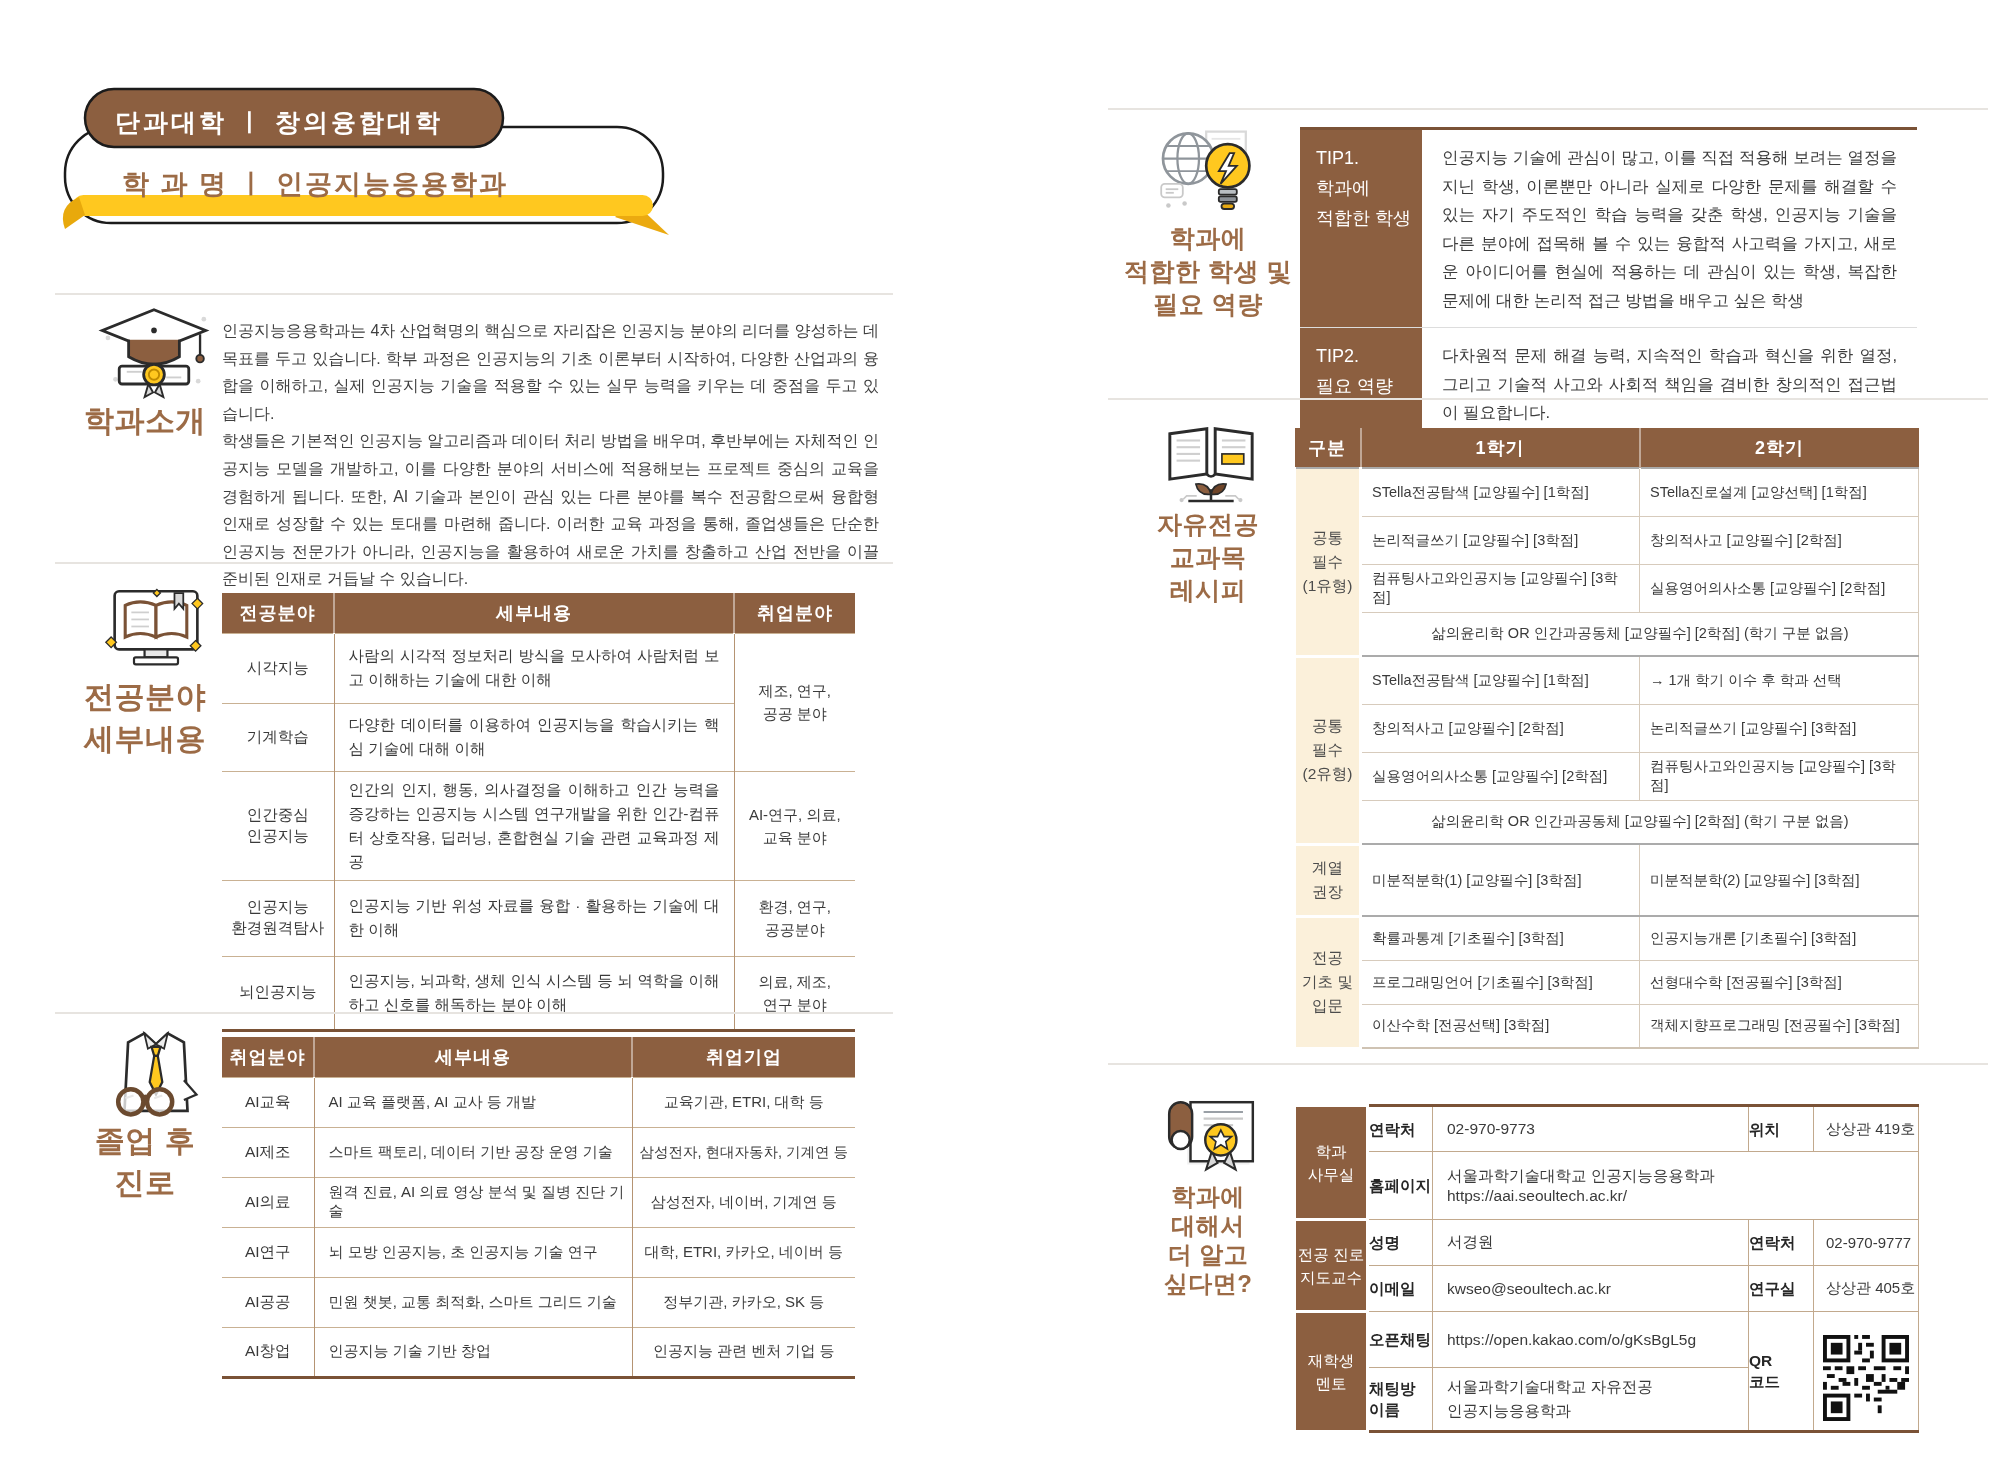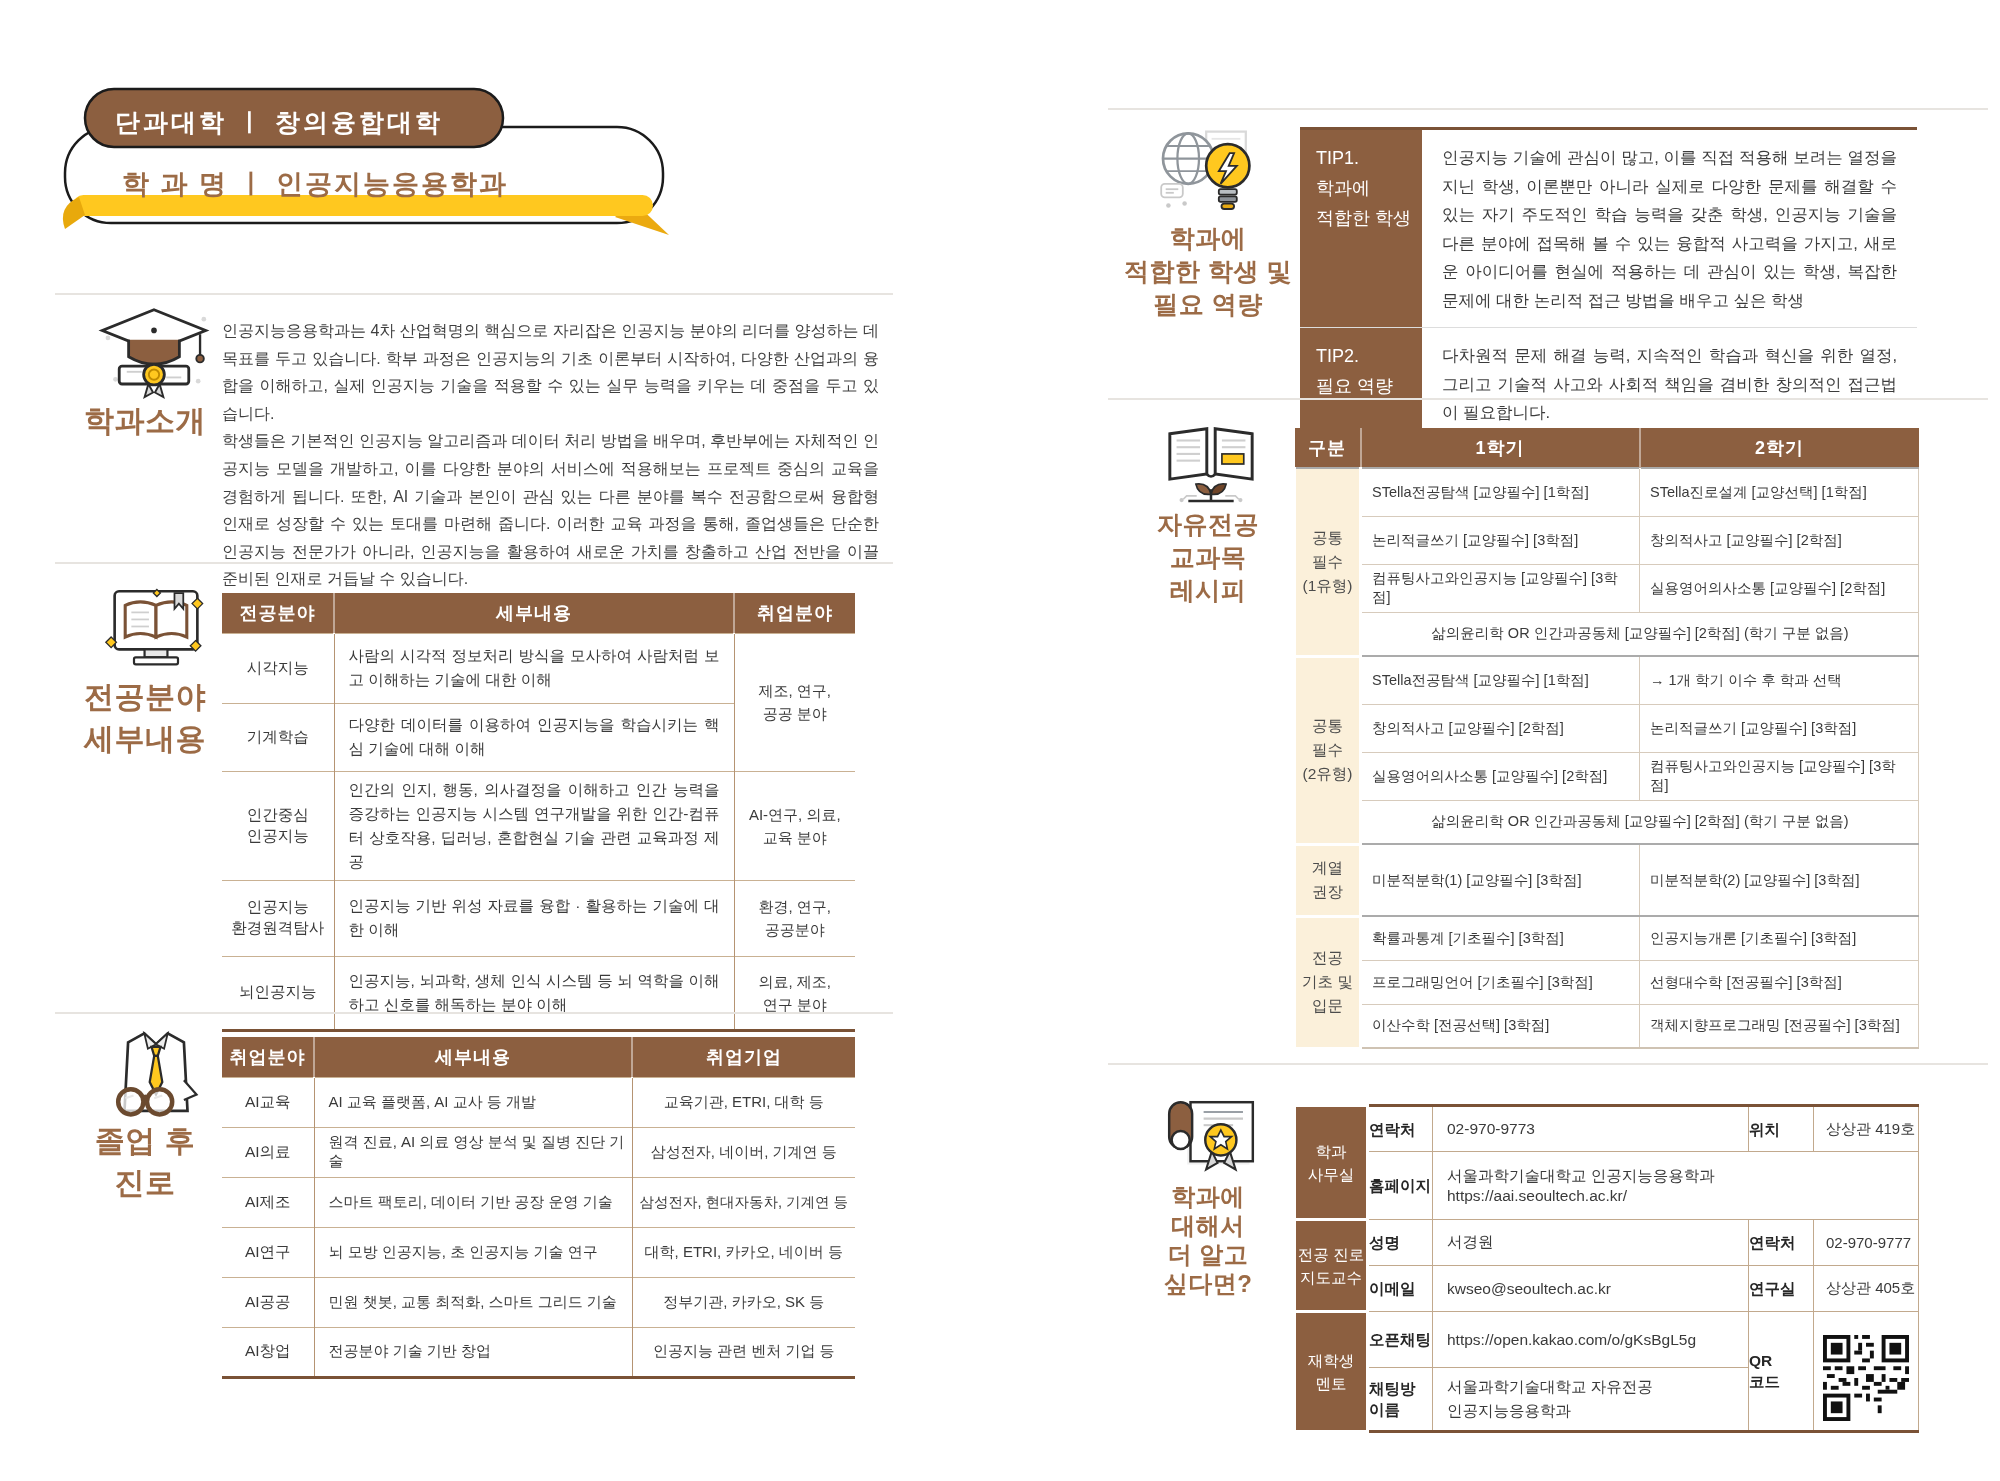--- a/index.html
+++ b/index.html
@@ -193,42 +193,42 @@
     <th>취업기업</th>
   </tr>
     </thead>
   <tbody>
     <tr style="height:50px">
       <td class="cen">AI교육</td>
       <td style="padding-left:14px;font-size:15px">AI 교육 플랫폼, AI 교사 등 개발</td>
       <td class="cen" style="font-size:15px">교육기관, ETRI, 대학 등</td>
     </tr>
     <tr style="height:50px">
+      <td class="cen">AI제조</td>
+      <td style="padding-left:14px;font-size:15px">스마트 팩토리, 데이터 기반 공장 운영 기술</td>
+      <td class="cen" style="font-size:14.5px">삼성전자, 현대자동차, 기계연 등</td>
+    </tr>
+    <tr style="height:50px">
       <td class="cen">AI의료</td>
       <td style="padding-left:14px;font-size:15px">원격 진료, AI 의료 영상 분석 및 질병 진단 기술</td>
       <td class="cen" style="font-size:15px">삼성전자, 네이버, 기계연 등</td>
-    </tr>
-    <tr style="height:50px">
-      <td class="cen">AI제조</td>
-      <td style="padding-left:14px;font-size:15px">스마트 팩토리, 데이터 기반 공장 운영 기술</td>
-      <td class="cen" style="font-size:14.5px">삼성전자, 현대자동차, 기계연 등</td>
     </tr>
     <tr style="height:50px">
       <td class="cen">AI연구</td>
       <td style="padding-left:14px;font-size:15px">뇌 모방 인공지능, 초 인공지능 기술 연구</td>
       <td class="cen" style="font-size:15px">대학, ETRI, 카카오, 네이버 등</td>
     </tr>
     <tr style="height:50px">
       <td class="cen">AI공공</td>
       <td style="padding-left:14px;font-size:15px">민원 챗봇, 교통 최적화, 스마트 그리드 기술</td>
       <td class="cen" style="font-size:15px">정부기관, 카카오, SK 등</td>
     </tr>
     <tr style="height:50px">
       <td class="cen">AI창업</td>
-      <td style="padding-left:14px;font-size:15px">전공분야 기술 기반 창업</td>
+      <td style="padding-left:14px;font-size:15px">인공지능 기술 기반 창업</td>
       <td class="cen" style="font-size:15px">인공지능 관련 벤처 기업 등</td>
     </tr>
   </tbody>
 </table>
 
 <div class="divider" style="left:1108px;top:108px;width:880px"></div>
 
 <svg class="abs" style="left:1150px;top:128px" width="125" height="90" viewBox="0 0 130 100">
   <rect x="58" y="4" width="44" height="48" fill="#fff" stroke="#d9d9d9" stroke-width="2.5"></rect>
   <line x1="64" y1="12" x2="96" y2="12" stroke="#e6e6e6" stroke-width="2"></line>

